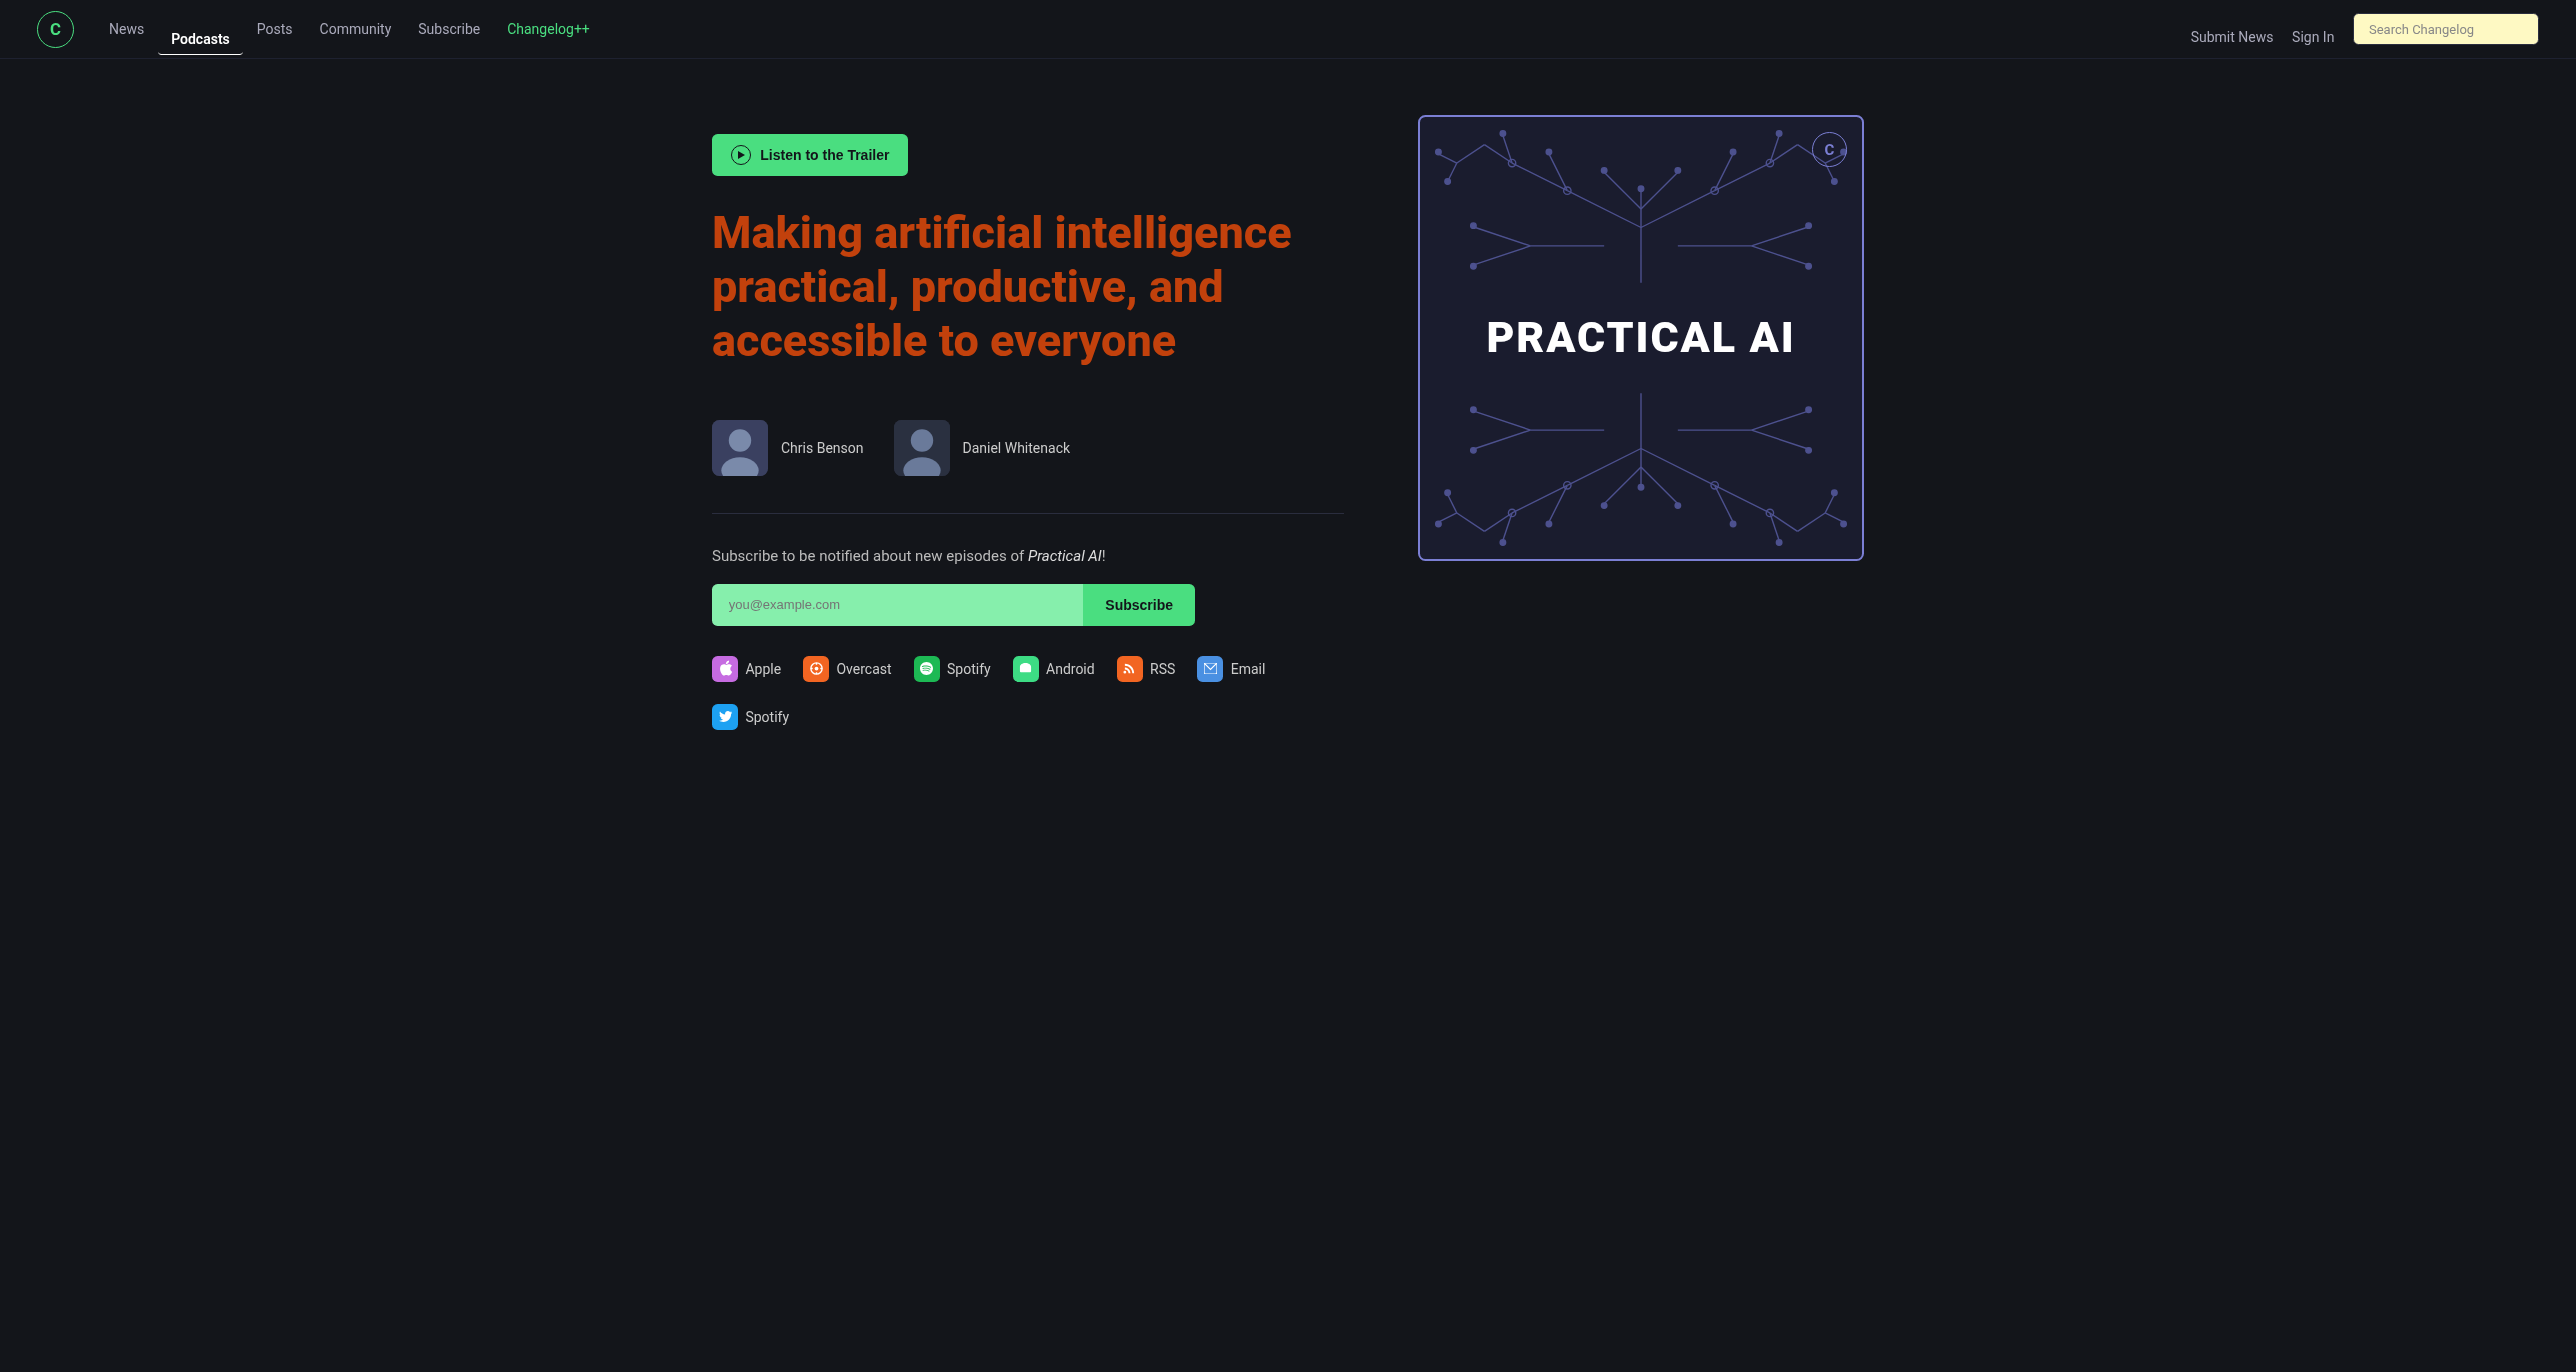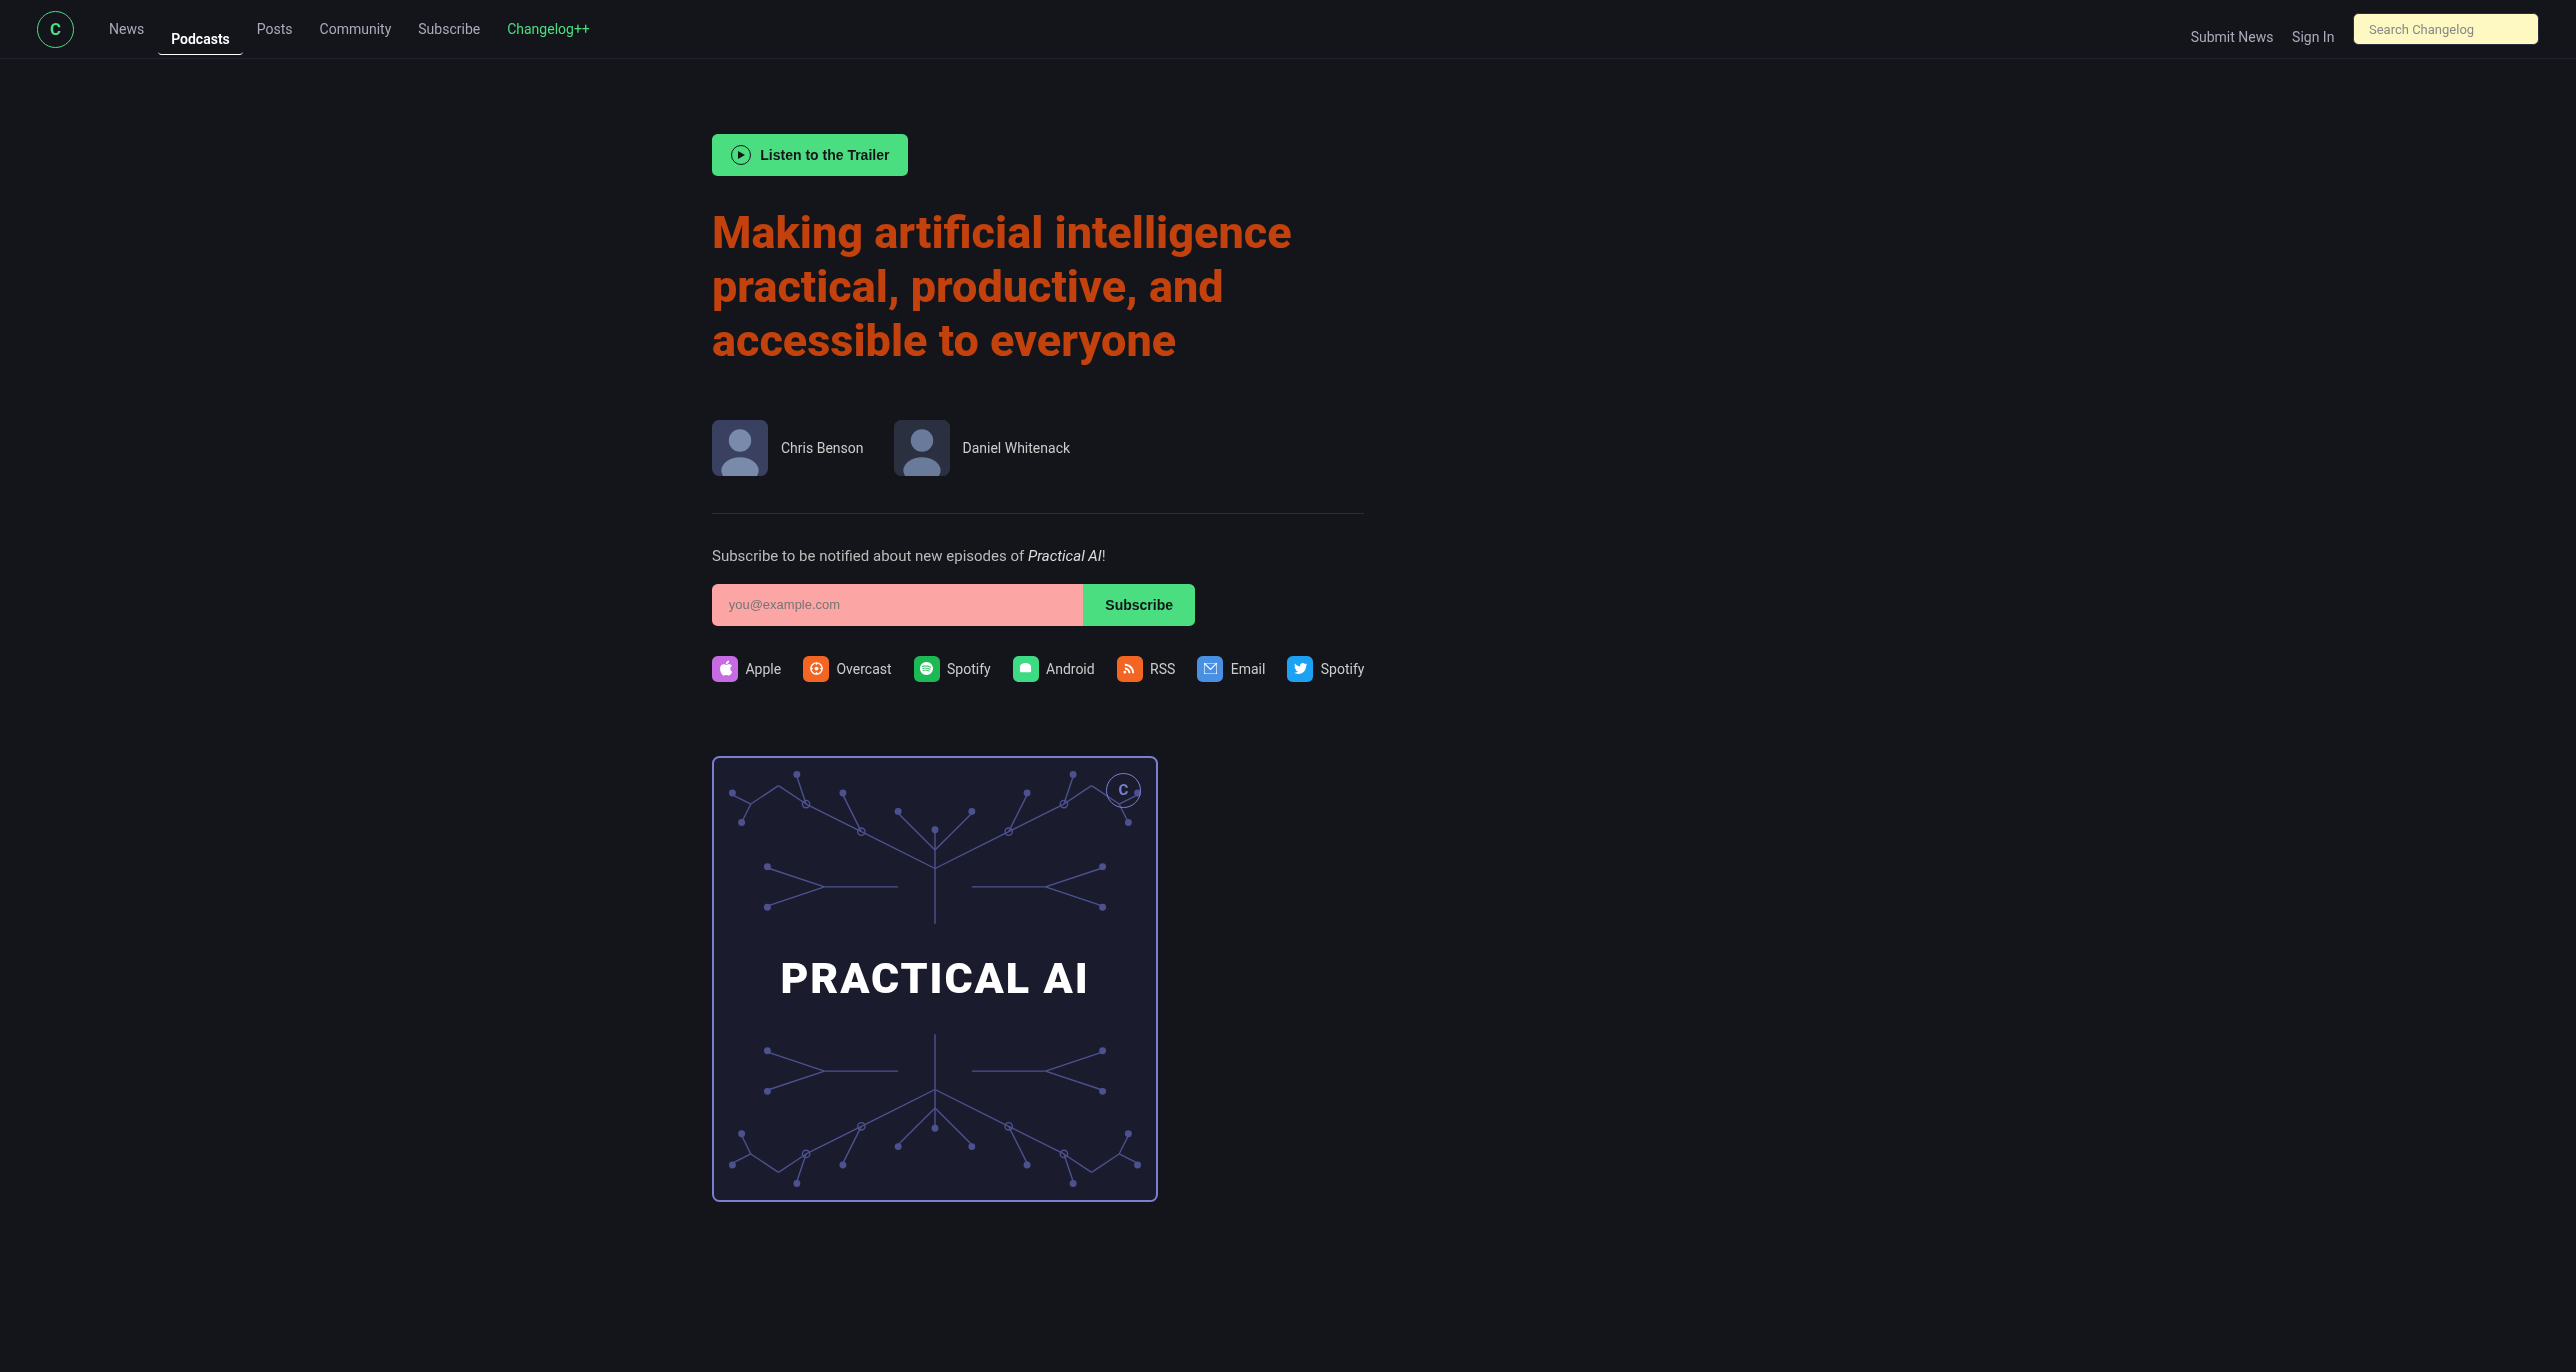--- a/index.html
+++ b/index.html
@@ -77,21 +77,20 @@
     }
 
     
     .main {
       display: flex;
       align-items: flex-start;
       padding: 56px 74px;
       gap: 74px;
       max-width: 1300px;
       margin: 0 auto;
-      flex-direction: column;
     }
     .left-col {
       flex: 1;
       padding-top: 18.6px;
     }
     .right-col {
       flex-shrink: 0;
       width: 446px;
     }
 
@@ -185,21 +184,21 @@
       font-style: italic;
       color: #ddd;
     }
     .subscribe-form {
       display: flex;
       margin-bottom: 30px;
       max-width: 483px;
     }
     .email-input {
       flex: 1;
-      background: #fca5a5;
+      background: #86efac;
       border: none;
       border-radius: 5.6px 0 0 5.6px;
       padding: 13px 16.7px;
       font-size: 13px;
       color: #333;
       outline: none;
     }
     .subscribe-btn {
       background: #4ade80;
       color: #13151a;

